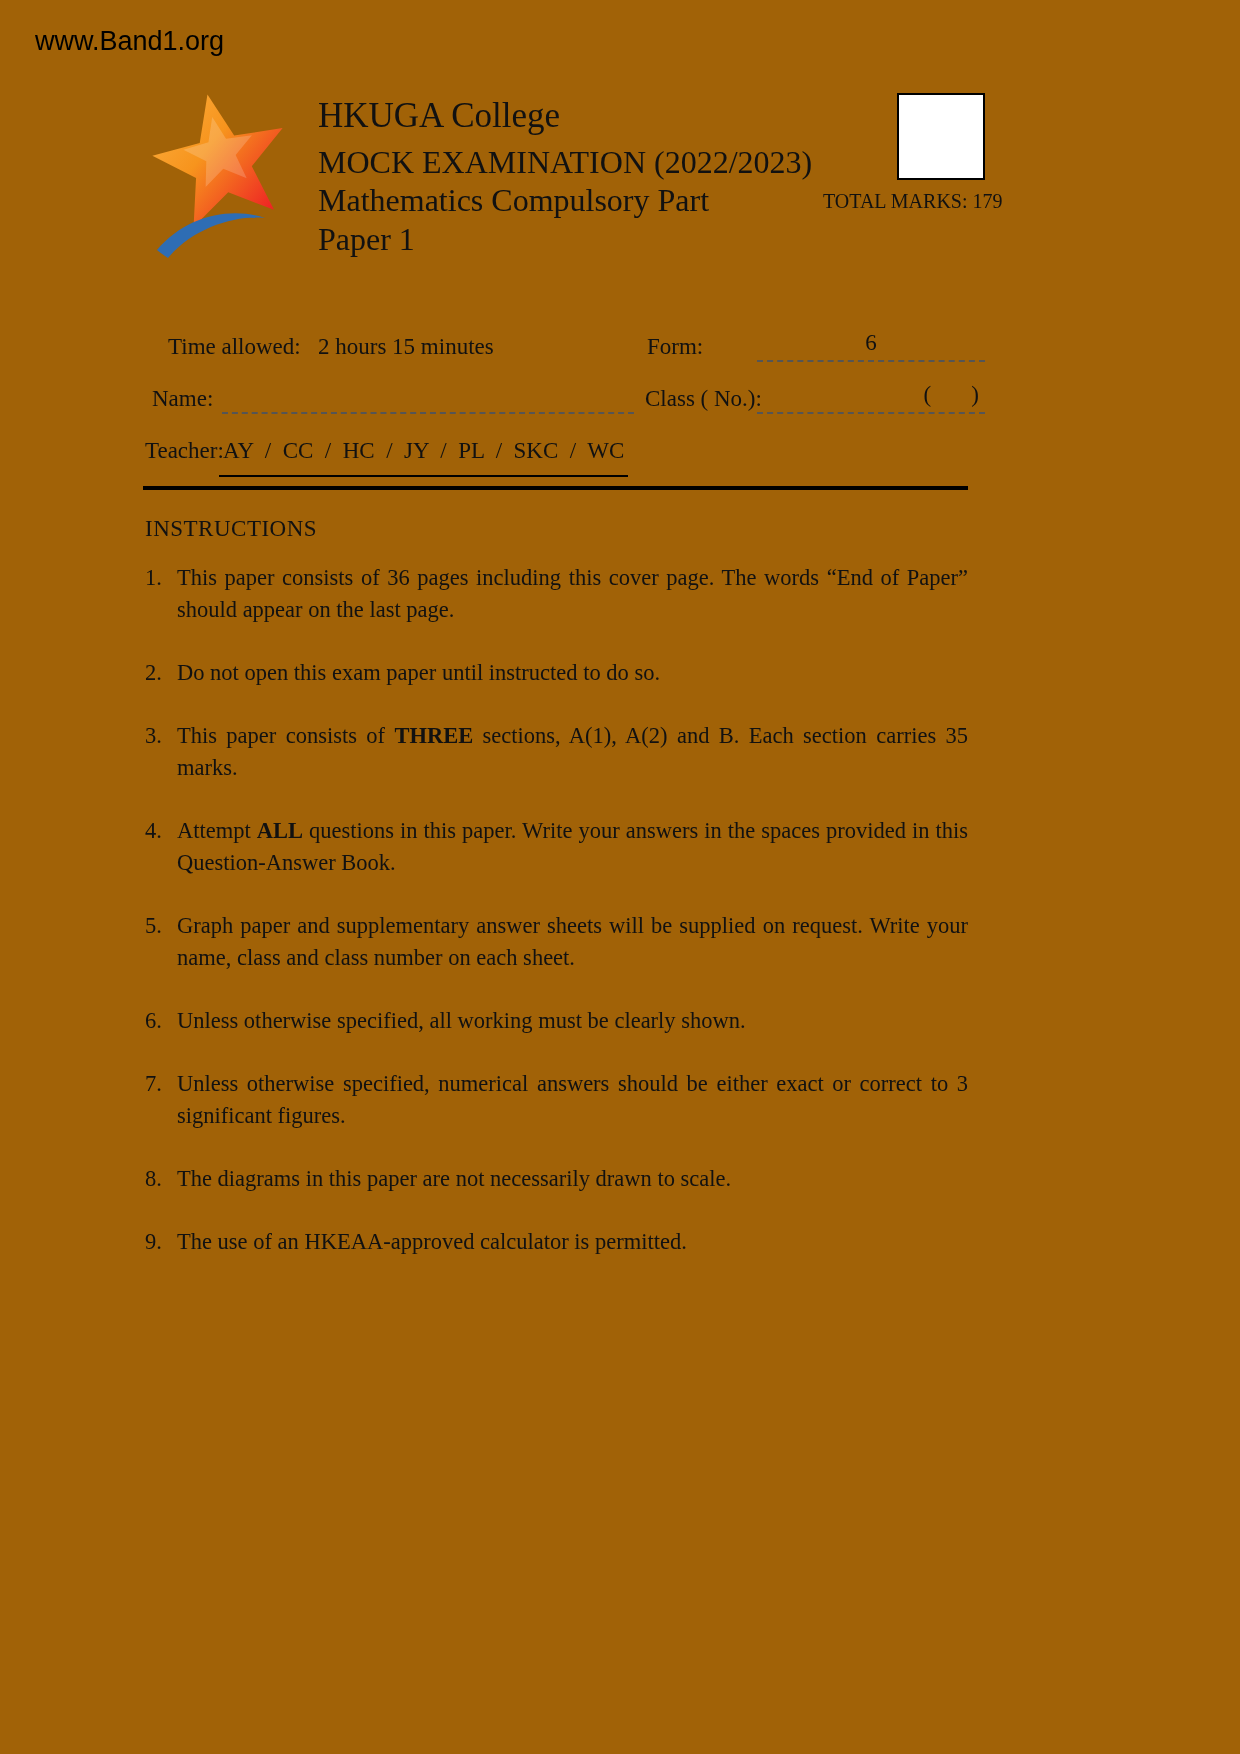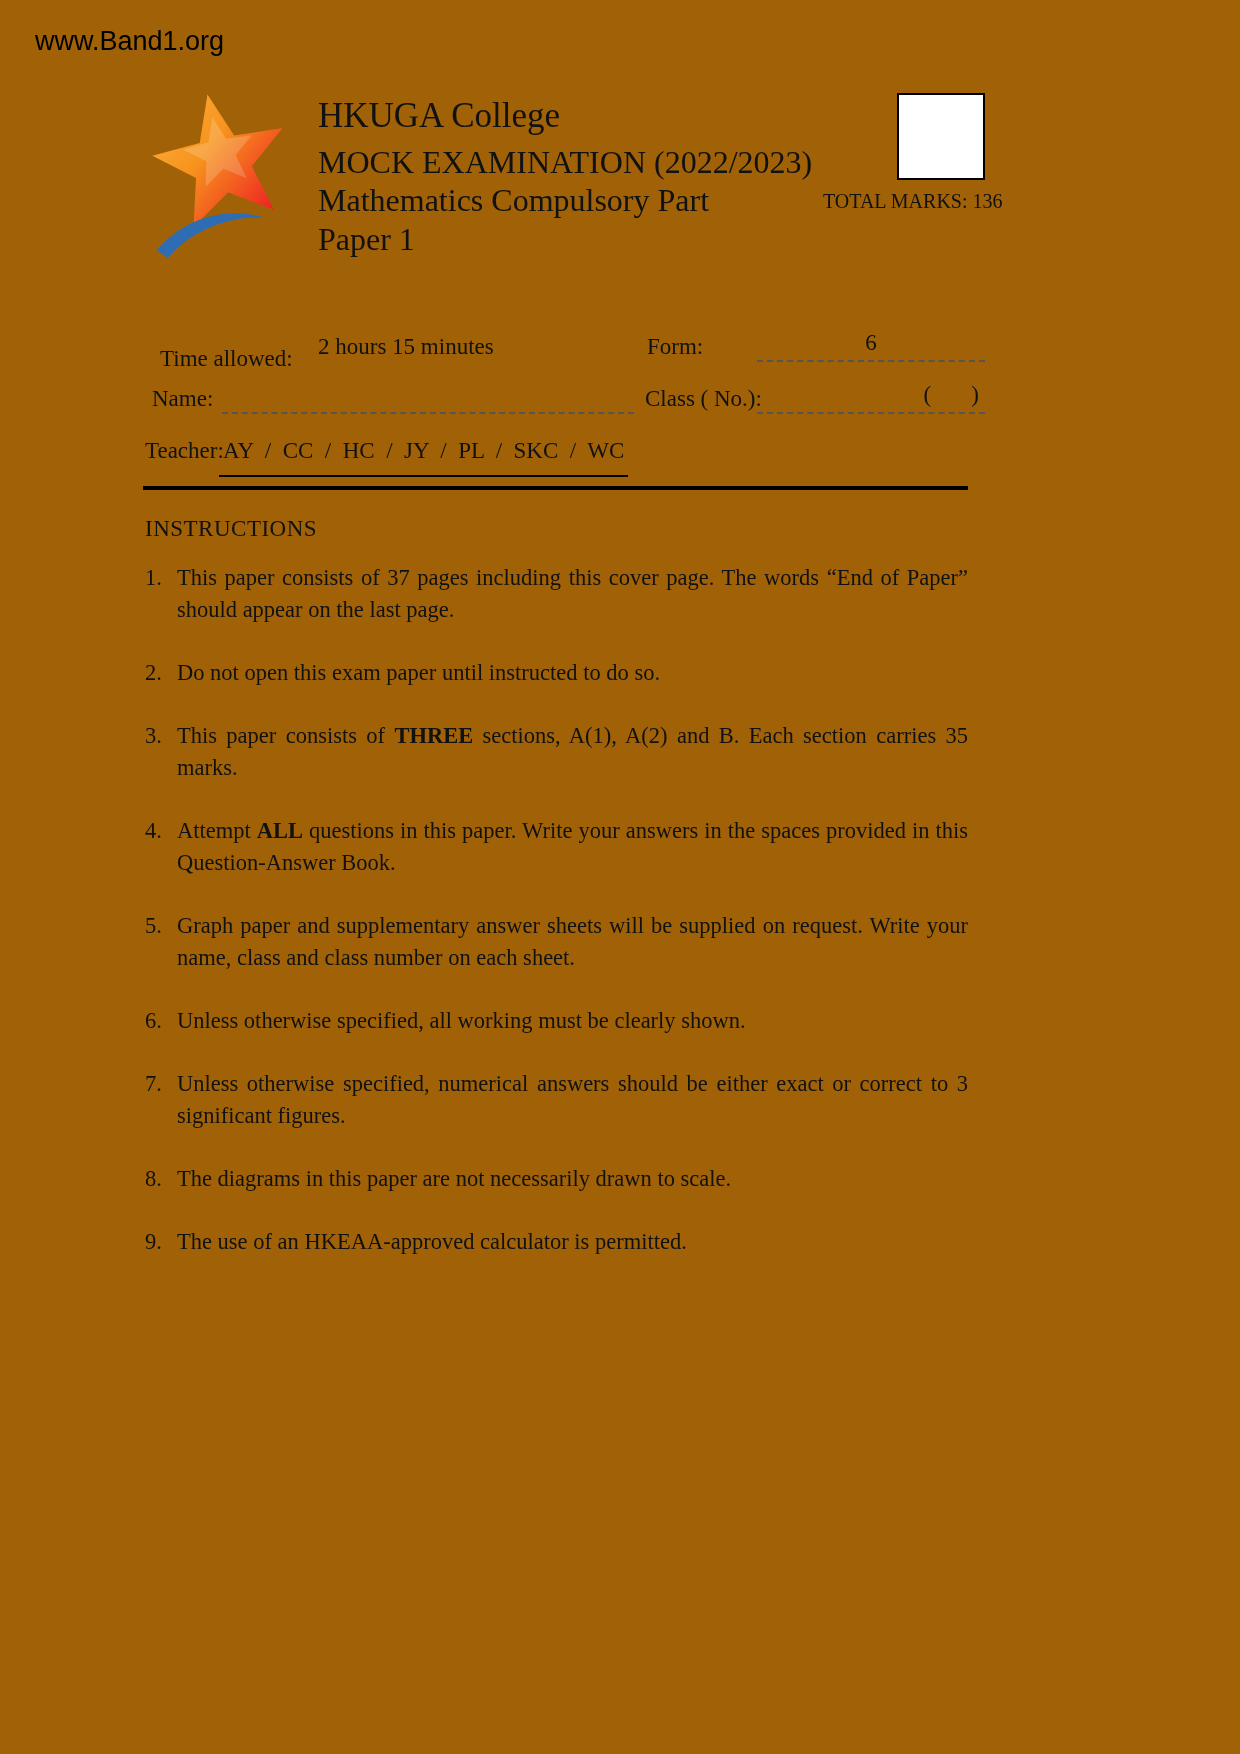--- a/index.html
+++ b/index.html
@@ -59,21 +59,21 @@
     width: 162px;
     font-size: 20px;
     text-align: right;
     white-space: nowrap;
   }
   .field-label, .field-value {
     position: absolute;
     font-size: 23px;
     white-space: nowrap;
   }
-  .lbl-time   { left: 160px; top: 334px; margin-top: 12px; }
+  .lbl-time   { left: 168px; top: 334px; }
   .val-time   { left: 318px; top: 334px; }
   .lbl-form   { left: 647px; top: 334px; }
   .lbl-name   { left: 152px; top: 386px; }
   .lbl-class  { left: 645px; top: 386px; }
   .lbl-teacher{ left: 145px; top: 438px; }
   .fill-line {
     position: absolute;
     border-bottom: 2px dashed #555555;
     font-size: 23px;
     height: 32px;
@@ -153,21 +153,21 @@
   </div>
 
   <div class="title-block">
     <div class="school-name">HKUGA College</div>
     <div class="tline">MOCK EXAMINATION (2022/2023)</div>
     <div class="tline">Mathematics Compulsory Part</div>
     <div class="tline">Paper 1</div>
   </div>
 
   <div class="score-box"></div>
-  <div class="total-marks">TOTAL MARKS: 136</div>
+  <div class="total-marks">TOTAL MARKS: 179</div>
 
   <div class="field-label lbl-time">Time allowed:</div>
   <div class="field-value val-time">2 hours 15 minutes</div>
   <div class="field-label lbl-form">Form:</div>
   <div class="fill-line line-form">6</div>
 
   <div class="field-label lbl-name">Name:</div>
   <div class="fill-line line-name"></div>
   <div class="field-label lbl-class">Class ( No.):</div>
   <div class="fill-line line-class pre">(&nbsp;&nbsp;&nbsp;&nbsp;&nbsp;&nbsp;&nbsp;)</div>
@@ -175,21 +175,21 @@
   <div class="field-label lbl-teacher">Teacher:</div>
   <div class="teacher-options">AY  /  CC  /  HC  /  JY  /  PL  /  SKC  /  WC</div>
 
   <div class="divider"></div>
 
   <div class="instructions-title">INSTRUCTIONS</div>
 
   <div class="inst-list">
       <div class="inst-item">
         <div class="inst-num">1.</div>
-        <div class="inst-text"><span>This paper consists of 37 pages including this cover page. The words “End of Paper” should appear on the last page.</span></div>
+        <div class="inst-text"><span>This paper consists of 36 pages including this cover page. The words “End of Paper” should appear on the last page.</span></div>
       </div>
       <div class="inst-item">
         <div class="inst-num">2.</div>
         <div class="inst-text"><span>Do not open this exam paper until instructed to do so.</span></div>
       </div>
       <div class="inst-item">
         <div class="inst-num">3.</div>
         <div class="inst-text"><span>This paper consists of </span><span class="b">THREE</span><span> sections, A(1), A(2) and B. Each section carries 35 marks.</span></div>
       </div>
       <div class="inst-item">

